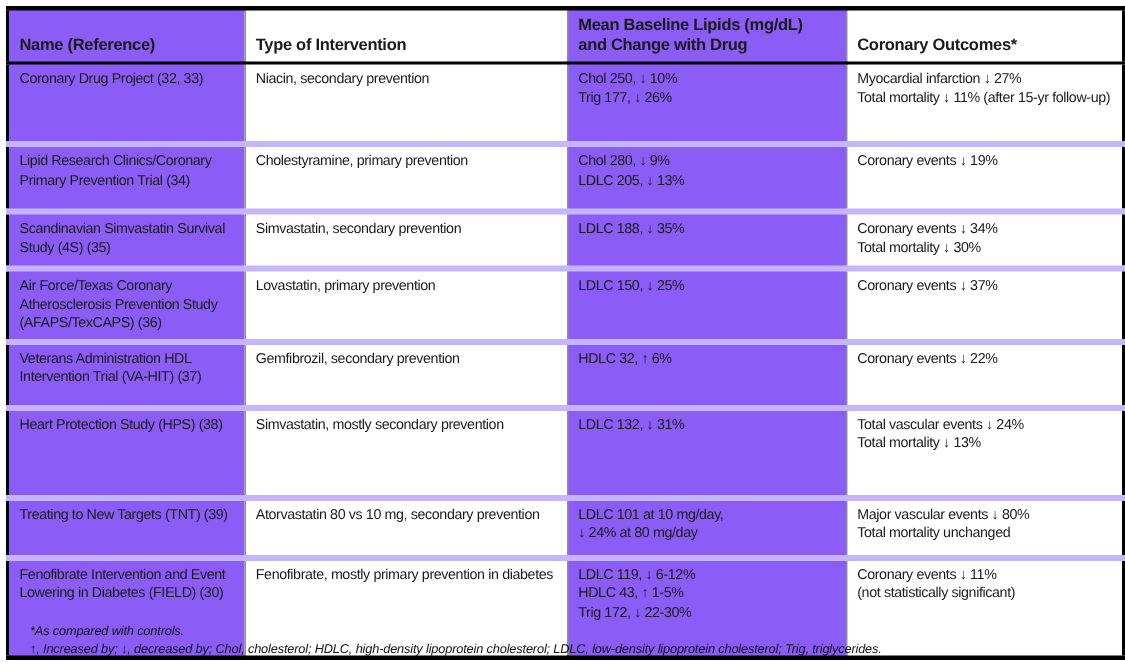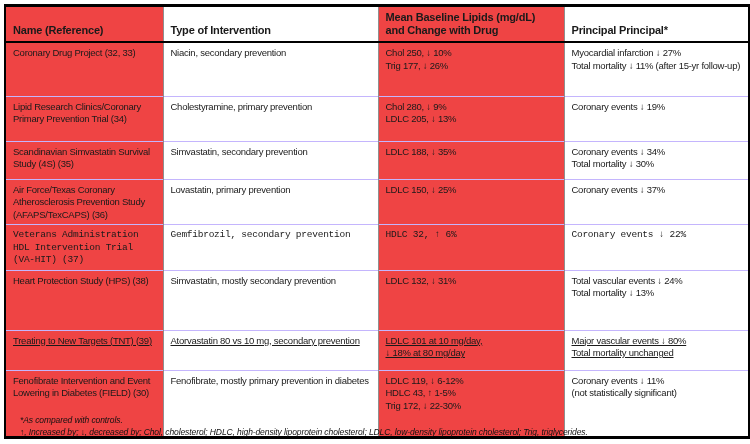--- a/index.html
+++ b/index.html
@@ -38,30 +38,30 @@
   }
   th{
     vertical-align:bottom;
     font-weight:bold;
     font-size:11px;
     line-height:13px;
     letter-spacing:-0.2px;
     padding-bottom:4px;
   }
   th:last-child,td:last-child{border-right:none;}
-  .shaded{background:#ef4444;}
+  .shaded{background:#8b5cf6;}
   tr.hrow{height:34px;border-bottom:2.5px solid #000;}
-  tr.body-row{border-bottom:1px solid #c4b5fd;}
+  tr.body-row{border-bottom:4px solid #c4b5fd;}
   tr.r0{height:54px;}
   tr.r1{height:45px;padding-left:44px;}
   tr.r2{height:38px;}
   tr.r3{height:40px;padding-left:12px;}
-  tr.r4{height:44px;font-family:Liberation Mono, monospace;}
+  tr.r4{height:44px;}
   tr.r5{height:60px;border-radius:12px;}
-  tr.r6{height:40px;text-decoration:underline;}
+  tr.r6{height:40px;}
   tr.r7{height:67px;border-bottom:none;}
   .cell-line{margin:0;}
   .footnotes{
     position:absolute;left:20px;top:415px;width:744px;
     font-style:italic;
     font-size:8.5px;
     line-height:11.5px;
     letter-spacing:-0.1px;
     color:#111;
   }
@@ -85,21 +85,21 @@
         <div class="cell-line">Name (Reference)</div>
       </th>
       <th>
         <div class="cell-line">Type of Intervention</div>
       </th>
       <th class="shaded">
         <div class="cell-line">Mean Baseline Lipids (mg/dL)</div>
         <div class="cell-line">and Change with Drug</div>
       </th>
       <th>
-        <div class="cell-line">Principal Principal*</div>
+        <div class="cell-line">Coronary Outcomes*</div>
       </th>
     </tr>
 
     <tr class="body-row r0">
       <td class="shaded">
         <div class="cell-line">Coronary Drug Project (32, 33)</div>
       </td>
       <td>
         <div class="cell-line">Niacin, secondary prevention</div>
       </td>
@@ -193,21 +193,21 @@
 
     <tr class="body-row r6">
       <td class="shaded">
         <div class="cell-line">Treating to New Targets (TNT) (39)</div>
       </td>
       <td>
         <div class="cell-line">Atorvastatin 80 vs 10 mg, secondary prevention</div>
       </td>
       <td class="shaded">
         <div class="cell-line">LDLC 101 at 10 mg/day,</div>
-        <div class="cell-line">↓ 18% at 80 mg/day</div>
+        <div class="cell-line">↓ 24% at 80 mg/day</div>
       </td>
       <td>
         <div class="cell-line">Major vascular events ↓ 80%</div>
         <div class="cell-line">Total mortality unchanged</div>
       </td>
     </tr>
 
     <tr class="body-row r7">
       <td class="shaded">
         <div class="cell-line">Fenofibrate Intervention and Event Lowering in Diabetes (FIELD) (30)</div>

